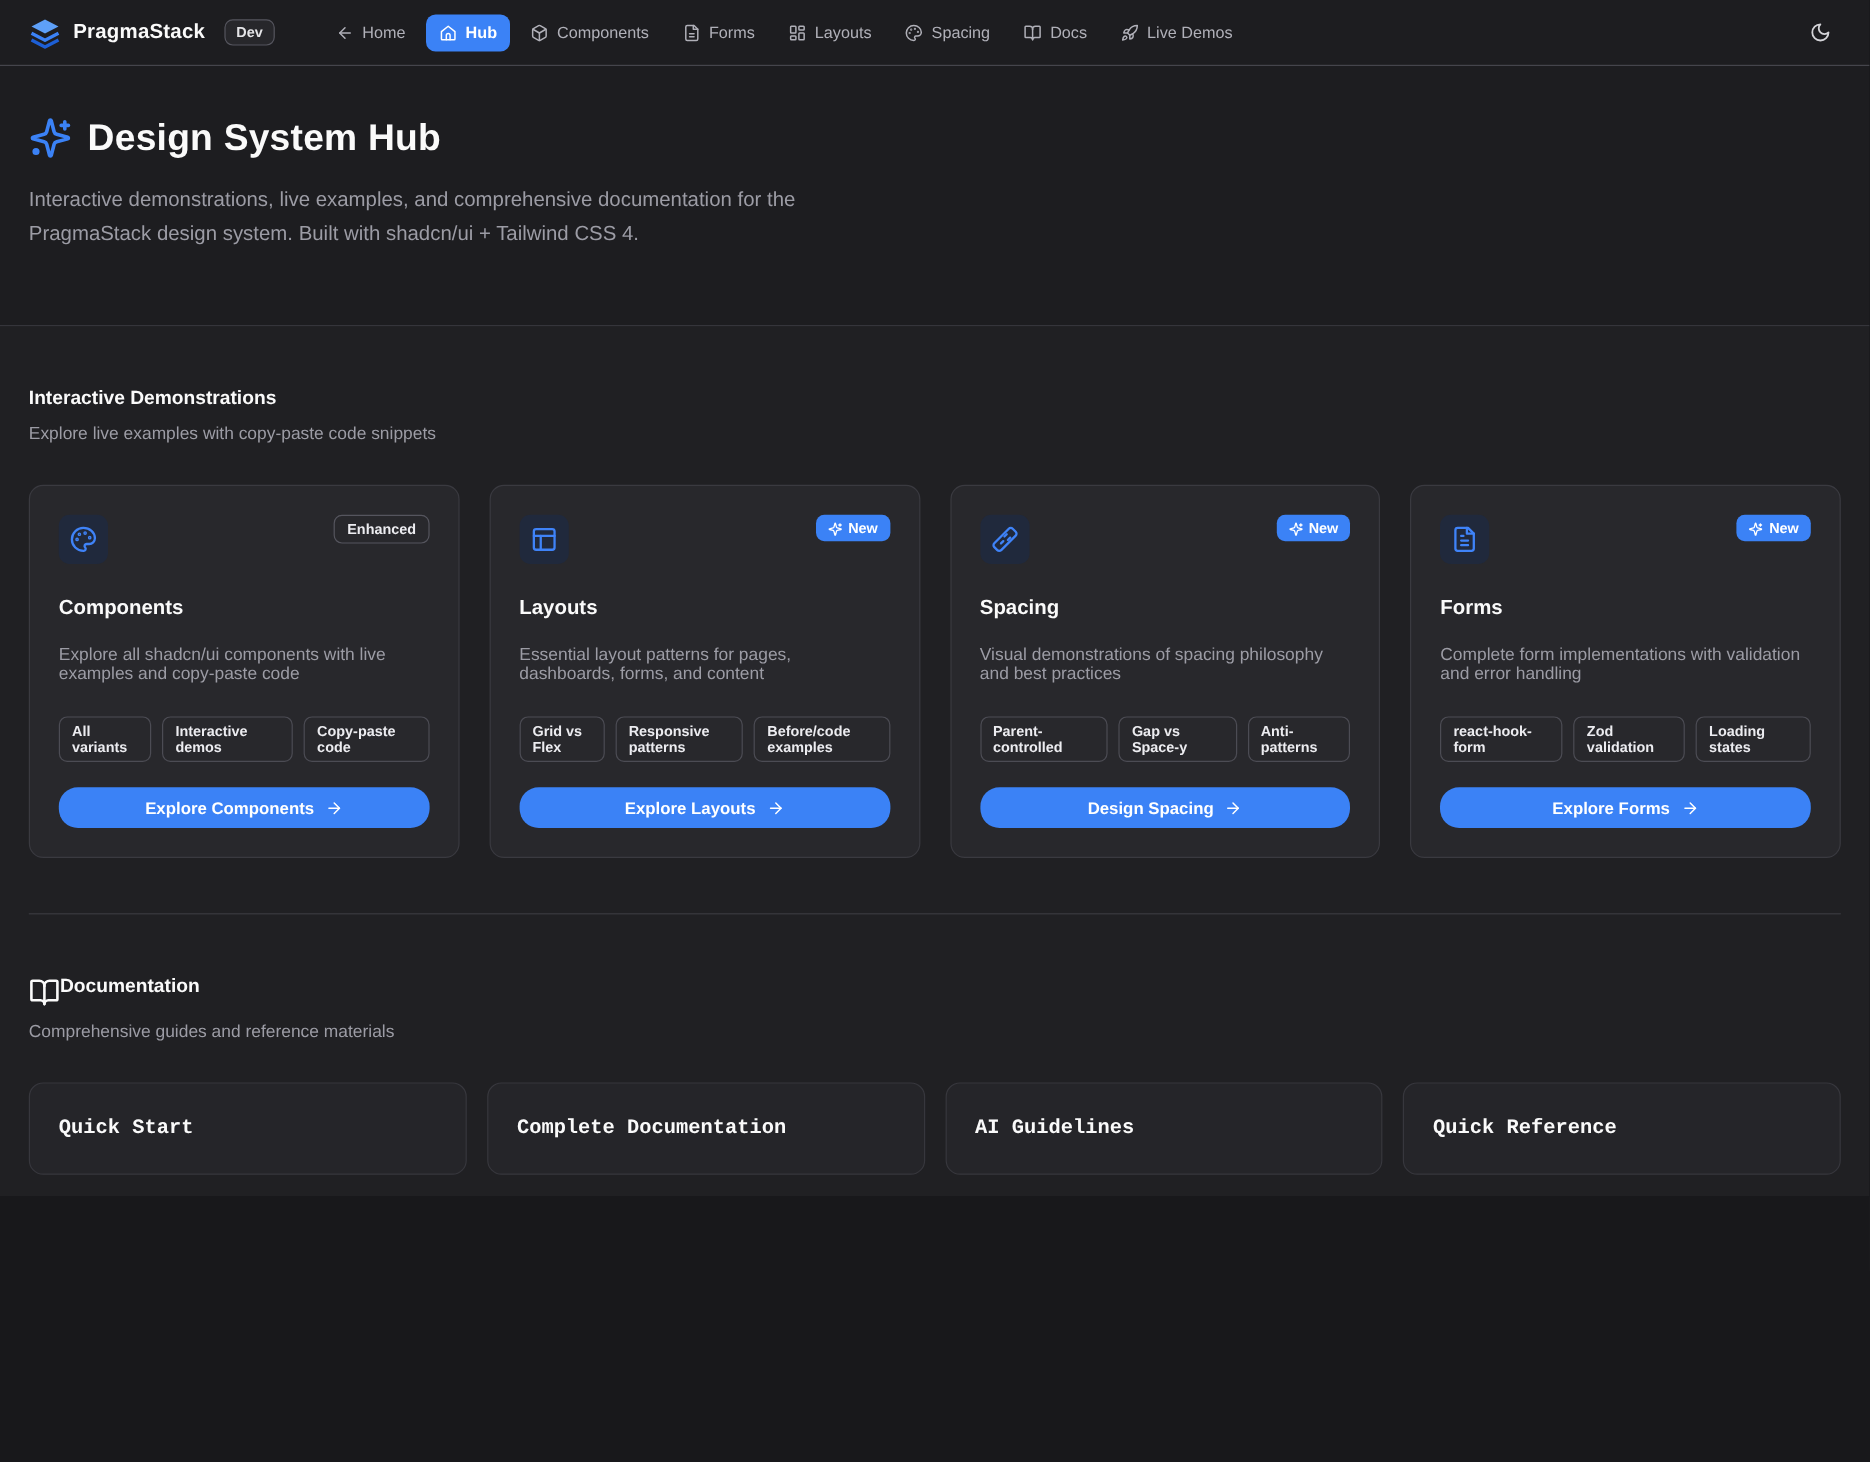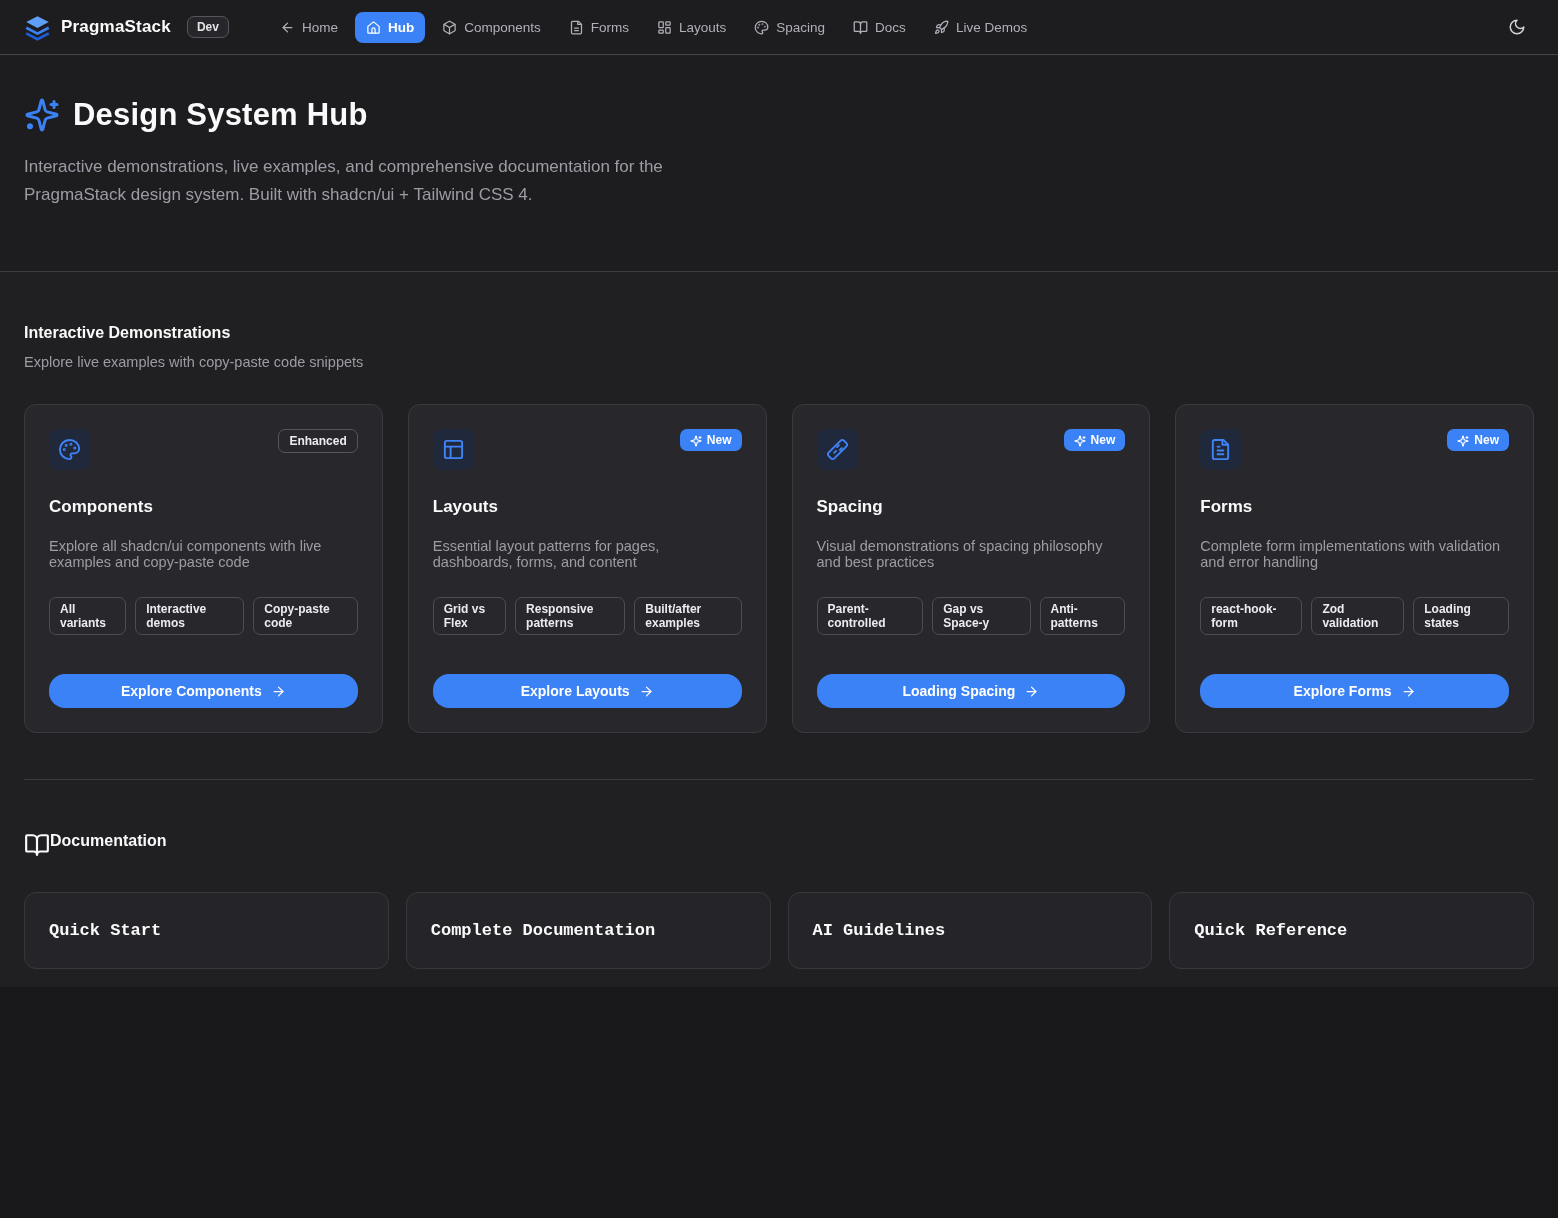--- a/index.html
+++ b/index.html
@@ -84,21 +84,21 @@
   }
   .card-title { margin-top: 27px; font-size: 17px; font-weight: 700; color: #fafafa; }
   .card-desc { margin-top: 21px; font-size: 14.5px; color: #9c9ca5; }
   .tag-row { margin-top: 27px; display: flex; gap: 9px; }
   .tag {
     font-size: 12px; font-weight: 700; color: #ececf0;
     border: 1px solid #4c4c54; border-radius: 7px;
     padding: 4px 10px;
   }
   .explore-btn {
-    margin-top: 39px; width: 100%; height: 34px;
+    margin-top: 21px; width: 100%; height: 34px;
     background: #3b82f6; color: #ffffff;
     border: none; border-radius: 16px;
     font-family: "Liberation Sans", sans-serif;
     font-size: 14px; font-weight: 600;
     display: flex; align-items: center; justify-content: center; gap: 9px;
     cursor: pointer;
   }
 
   .section-divider { border: none; border-top: 1px solid #3a3a40; margin: 46px 0 0 0; }
 
@@ -299,21 +299,21 @@
               </svg>
           </span>
           <span>New</span>
         </span>
       </div>
       <h3 class="card-title">Layouts</h3>
       <p class="card-desc">Essential layout patterns for pages, dashboards, forms, and content</p>
       <div class="tag-row">
         <span class="tag">Grid vs Flex</span>
         <span class="tag">Responsive patterns</span>
-        <span class="tag">Built/after examples</span>
+        <span class="tag">Before/code examples</span>
       </div>
       <button class="explore-btn">
         <span>Explore Layouts</span>
         <span>
           <svg width="15" height="15" viewBox="0 0 24 24" fill="none" stroke="currentColor" stroke-width="2" stroke-linecap="round" stroke-linejoin="round">
               <path d="M5 12h14"></path>
               <path d="m12 5 7 7-7 7"></path>
             </svg>
         </span>
       </button>
@@ -341,21 +341,21 @@
         </span>
       </div>
       <h3 class="card-title">Spacing</h3>
       <p class="card-desc">Visual demonstrations of spacing philosophy and best practices</p>
       <div class="tag-row">
         <span class="tag">Parent-controlled</span>
         <span class="tag">Gap vs Space-y</span>
         <span class="tag">Anti-patterns</span>
       </div>
       <button class="explore-btn">
-        <span>Loading Spacing</span>
+        <span>Design Spacing</span>
         <span>
           <svg width="15" height="15" viewBox="0 0 24 24" fill="none" stroke="currentColor" stroke-width="2" stroke-linecap="round" stroke-linejoin="round">
               <path d="M5 12h14"></path>
               <path d="m12 5 7 7-7 7"></path>
             </svg>
         </span>
       </button>
     </div>
 
     <div class="demo-card">
@@ -403,20 +403,21 @@
 
   <div class="docs-heading-row">
     <span style="color:#fafafa;">
       <svg width="26" height="26" viewBox="0 0 24 24" fill="none" stroke="currentColor" stroke-width="2" stroke-linecap="round" stroke-linejoin="round">
           <path d="M12 7v14"></path>
           <path d="M3 18a1 1 0 0 1-1-1V4a1 1 0 0 1 1-1h5a4 4 0 0 1 4 4 4 4 0 0 1 4-4h5a1 1 0 0 1 1 1v13a1 1 0 0 1-1 1h-6a3 3 0 0 0-3 3 3 3 0 0 0-3-3z"></path>
         </svg>
     </span>
     <h2 class="section-heading">Documentation</h2>
   </div>
+  <p class="section-subheading">Comprehensive guides and reference materials</p>
 
   <div class="doc-grid">
     <div class="doc-card">
       <div class="doc-card-title">Quick Start</div>
 
     </div>
     <div class="doc-card">
       <div class="doc-card-title">Complete Documentation</div>
 
     </div>

